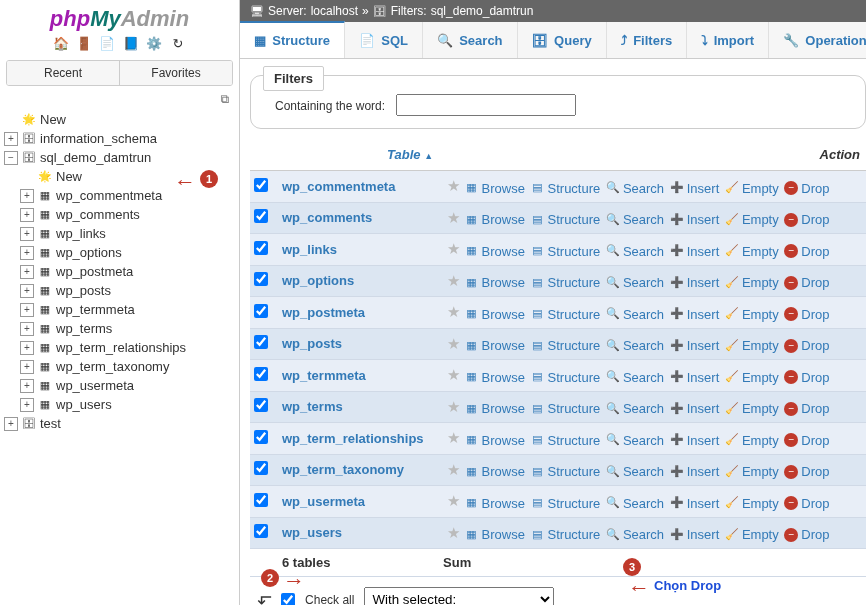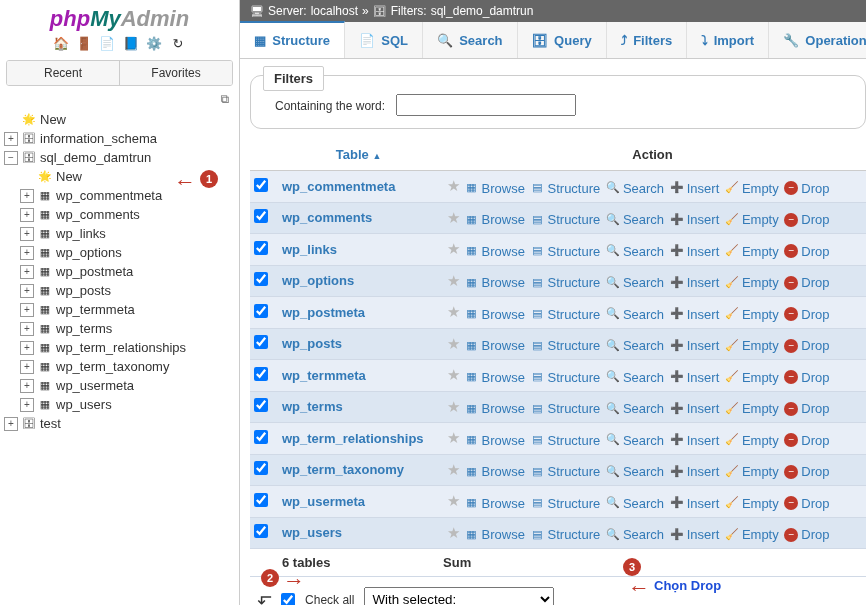--- a/index.html
+++ b/index.html
@@ -30,21 +30,21 @@
 .tab { padding: 10px 14px; display: flex; align-items: center; gap: 6px; color: #337ab7; font-weight: bold; font-size: 13px; cursor: pointer; border-right: 1px solid #e0e0e0; white-space: nowrap; }
 .tab.active { background: #fff; border-top: 2px solid #337ab7; margin-top: -1px; }
 .tab-icon { font-size: 13px; }
 .content { flex: 1; overflow: auto; padding: 10px 0 10px 10px; }
 .filters-box { border: 1px solid #ccc; border-radius: 11px; padding: 18px 24px 12px; margin: 6px 0 10px; position: relative; }
 .filters-legend { position: absolute; top: -10px; left: 12px; background: #fff; border: 1px solid #ccc; padding: 4px 10px; font-weight: bold; font-size: 13px; border-radius: 2px; }
 .filters-box label { margin-right: 8px; text-align: right; }
 .filters-box input { width: 180px; padding: 3px; height: 22px; }
 .table-wrap { }
 table.tbl { width: 100%; border-collapse: collapse; }
-table.tbl th { text-align: center; padding: 8px 6px; color: #337ab7; font-weight: bold; font-size: 13px; border-bottom: 1px solid #ccc; }
+table.tbl th { text-align: right; padding: 8px 6px; color: #337ab7; font-weight: bold; font-size: 13px; border-bottom: 1px solid #ccc; font-style: italic; }
 table.tbl th.action { color: #333; }
 table.tbl td { padding: 6px 4px; border-bottom: 1px solid #d0d9e6; font-size: 13px; vertical-align: middle; }
 table.tbl tr.row-odd { background: #e8eef7; }
 table.tbl tr.row-even { background: #dce6f2; }
 .tblname { color: #337ab7; font-weight: bold; }
 .act { color: #337ab7; display: inline-flex; align-items: center; gap: 3px; margin-right: 2px; cursor: pointer; white-space: nowrap; }
 .aicon { width: 14px; height: 14px; display: inline-block; font-size: 11px; text-align: center; }
 .star { color: #bbb; font-size: 15px; margin: 0 4px; cursor: pointer; }
 .chk { width: 14px; height: 14px; }
 .summary-row td { background: #fff !important; font-weight: bold; color: #333; }

